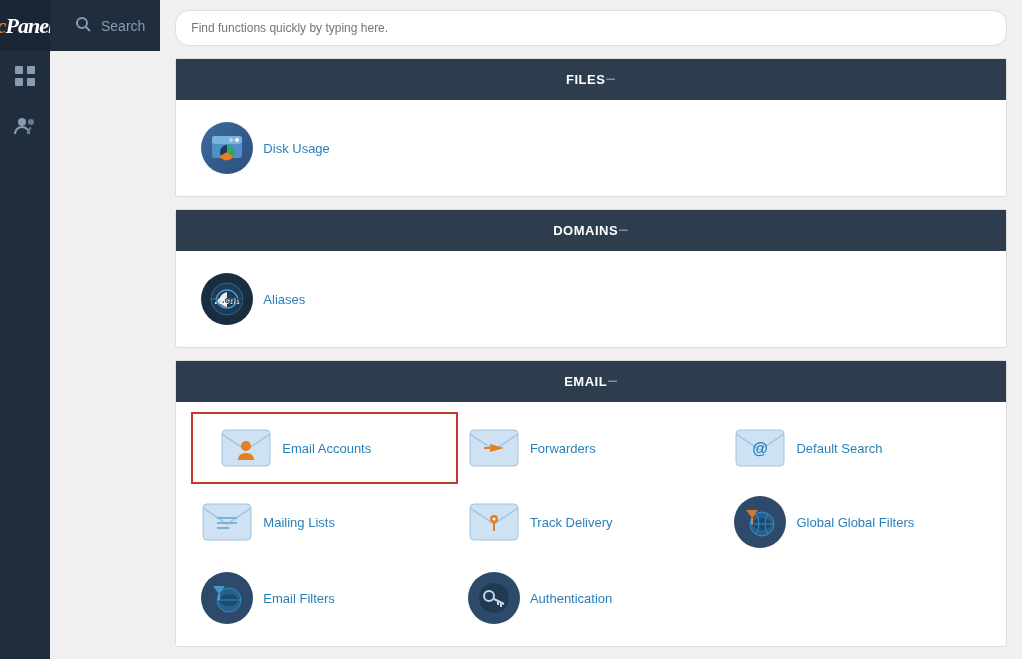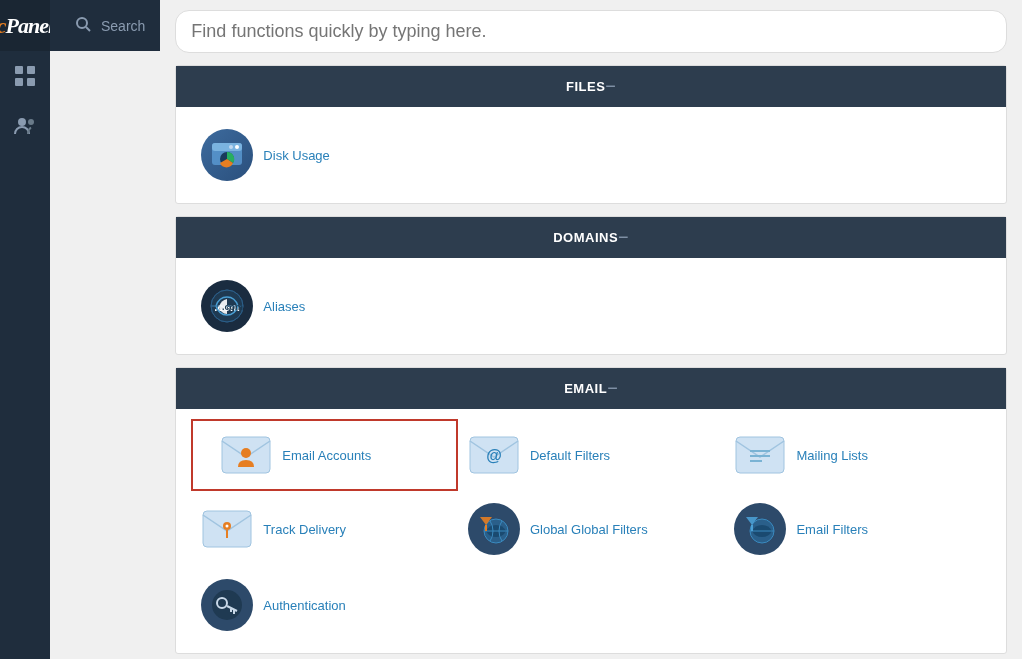--- a/index.html
+++ b/index.html
@@ -73,21 +73,21 @@
       background: #f0f0f0;
     }
 
     
     .search-bar {
       background: white;
       border: 1px solid #ddd;
       border-radius: 14px;
       padding: 10px 15px;
       width: 100%;
-      font-size: 18px;
+      font-size: 12px;
       color: #999;
       margin-bottom: 12px;
       outline: none;
     }
 
     
     .section {
       background: white;
       border: 1px solid #ddd;
       border-radius: 3px;
@@ -281,32 +281,44 @@
                 <path d="M2 8 Q2 4 6 4 L46 4 Q50 4 50 8 L50 36 Q50 40 46 40 L6 40 Q2 40 2 36 Z" fill="#cfe2f3" stroke="#a0c4e0" stroke-width="1"></path>
                 <path d="M2 8 L26 24 L50 8" fill="none" stroke="#a0c4e0" stroke-width="1.5"></path>
 
                 <circle cx="26" cy="20" r="5" fill="#e67e22"></circle>
                 <path d="M18 34 Q18 27 26 27 Q34 27 34 34" fill="#e67e22"></path>
               </svg>
             </div>
             <span class="item-label">Email Accounts</span>
           </div>
 
-
-
           <div class="grid-item">
             <div style="width:52px;height:44px;flex-shrink:0;">
               <svg width="52" height="44" viewBox="0 0 52 44">
                 <path d="M2 8 Q2 4 6 4 L46 4 Q50 4 50 8 L50 36 Q50 40 46 40 L6 40 Q2 40 2 36 Z" fill="#cfe2f3" stroke="#a0c4e0" stroke-width="1"></path>
                 <path d="M2 8 L26 24 L50 8" fill="none" stroke="#a0c4e0" stroke-width="1.5"></path>
 
+                <polygon points="22,18 36,22 22,26" fill="#e67e22"></polygon>
+                <line x1="16" y1="22" x2="22" y2="22" stroke="#e67e22" stroke-width="2"></line>
+              </svg>
+            </div>
+            <span class="item-label">Forwarders</span>
+          </div>
+
+
+          <div class="grid-item">
+            <div style="width:52px;height:44px;flex-shrink:0;">
+              <svg width="52" height="44" viewBox="0 0 52 44">
+                <path d="M2 8 Q2 4 6 4 L46 4 Q50 4 50 8 L50 36 Q50 40 46 40 L6 40 Q2 40 2 36 Z" fill="#cfe2f3" stroke="#a0c4e0" stroke-width="1"></path>
+                <path d="M2 8 L26 24 L50 8" fill="none" stroke="#a0c4e0" stroke-width="1.5"></path>
+
                 <text x="26" y="28" text-anchor="middle" font-size="16" font-weight="bold" fill="#2980b9" font-family="Arial">@</text>
               </svg>
             </div>
-            <span class="item-label">Default Filters</span>
+            <span class="item-label">Default Search</span>
           </div>
 
           <div class="grid-item">
             <div style="width:52px;height:44px;flex-shrink:0;">
               <svg width="52" height="44" viewBox="0 0 52 44">
                 <path d="M2 8 Q2 4 6 4 L46 4 Q50 4 50 8 L50 36 Q50 40 46 40 L6 40 Q2 40 2 36 Z" fill="#cfe2f3" stroke="#a0c4e0" stroke-width="1"></path>
                 <path d="M2 8 L26 24 L50 8" fill="none" stroke="#a0c4e0" stroke-width="1.5"></path>
 
                 <line x1="16" y1="18" x2="36" y2="18" stroke="#7ab3d4" stroke-width="2"></line>
                 <line x1="16" y1="23" x2="36" y2="23" stroke="#7ab3d4" stroke-width="2"></line>

